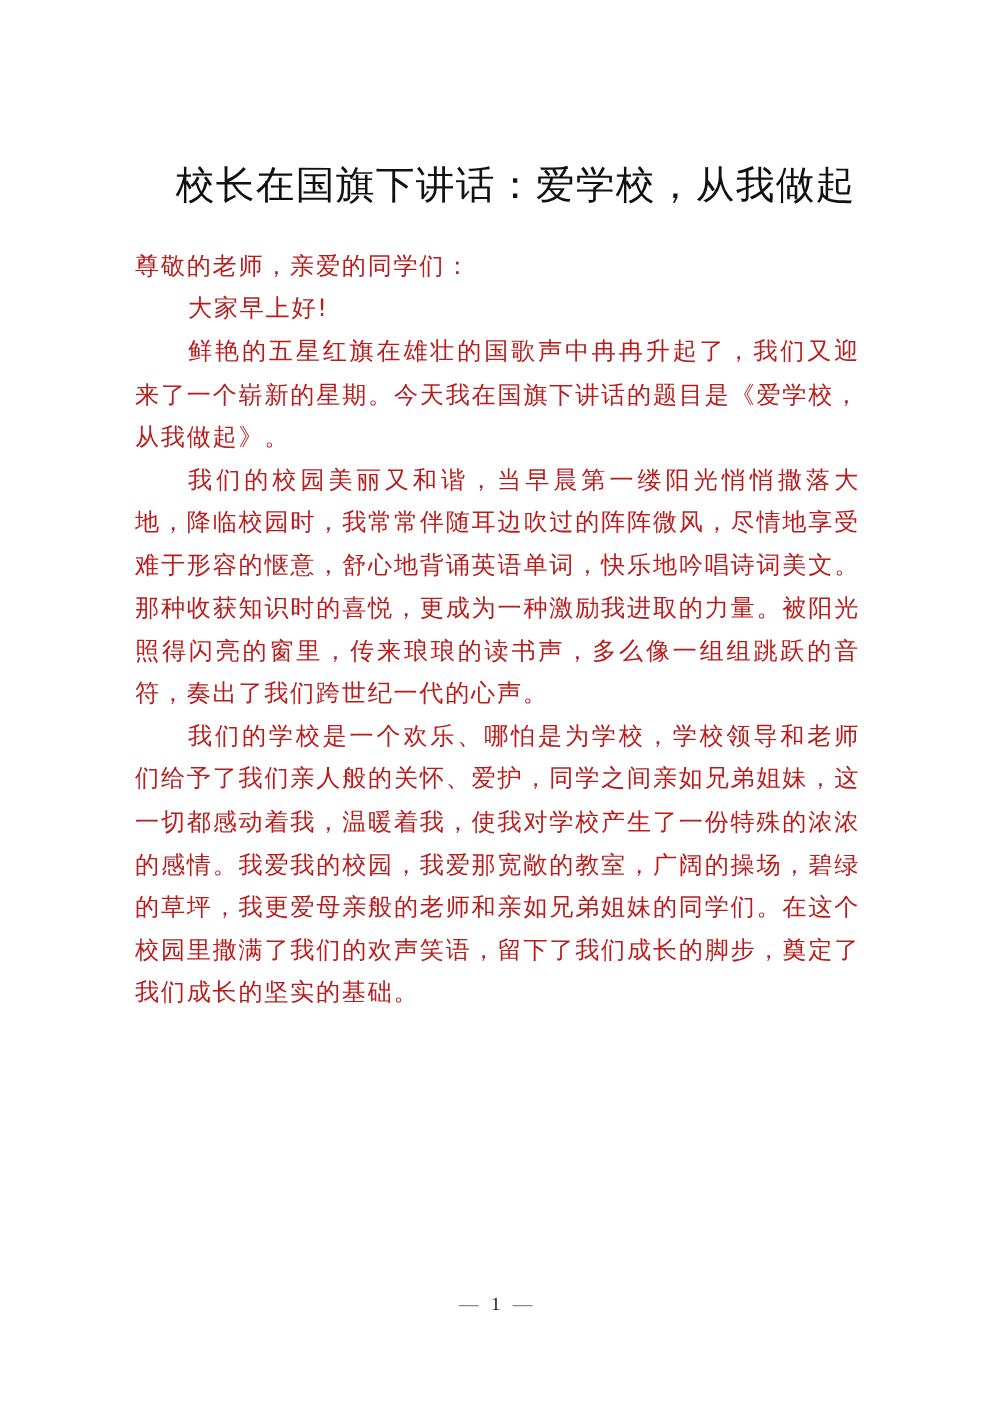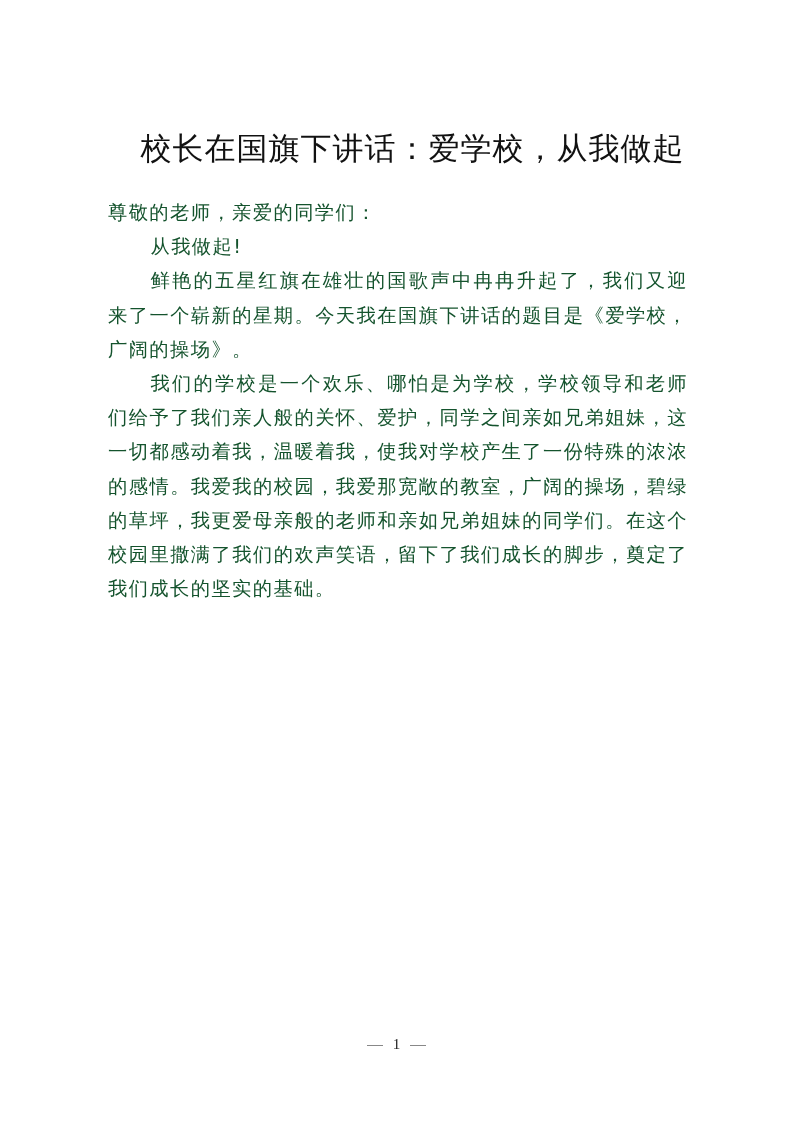--- a/index.html
+++ b/index.html
@@ -6,41 +6,42 @@
     body { width: 793px; height: 1122px; position: relative; overflow: hidden; }
     .page { position: absolute; left: 0; top: 0; width: 793px; height: 1122px; background: #fff; }
     .title {
       position: absolute; left: 0; top: 110px; width: 793px; text-align: center;
       font-family: "DejaVu Serif", "Liberation Serif", serif;
       font-size: 31px; color: #111; letter-spacing: 1px; line-height: 44px; margin: 16px; font-weight: normal;
     }
     .body {
       position: absolute; left: 108px; top: 196px; width: 580px;
       font-family: "DejaVu Sans", "Liberation Sans", sans-serif;
-      font-size: 19.3px; line-height: 34.2px; color: #14532d; letter-spacing: 1.4px;
+      font-size: 19.3px; line-height: 34.2px; color: #b91c1c; letter-spacing: 1.4px;
       text-align: justify;
     }
     .body p { margin: 0; }
     .indent { text-indent: 2.2em; }
     .footer {
       position: absolute; left: 0; top: 1036px; width: 793px; text-align: center;
       font-family: "Liberation Serif", serif; font-size: 15px; color: #222;
     }
     .dash { display: inline-block; width: 16px; height: 1px; background: #888; vertical-align: middle; margin: 0 6px; }
   </style>
 </head>
 <body>
 
 <div class="page">
   <h1 class="title">校长在国旗下讲话：爱学校，从我做起</h1>
 
   <div class="body">
     <p>尊敬的老师，亲爱的同学们：</p>
-    <p class="indent">从我做起!</p>
-    <p class="indent">鲜艳的五星红旗在雄壮的国歌声中冉冉升起了，我们又迎来了一个崭新的星期。今天我在国旗下讲话的题目是《爱学校，广阔的操场》。</p>
+    <p class="indent">大家早上好!</p>
+    <p class="indent">鲜艳的五星红旗在雄壮的国歌声中冉冉升起了，我们又迎来了一个崭新的星期。今天我在国旗下讲话的题目是《爱学校，从我做起》。</p>
+    <p class="indent">我们的校园美丽又和谐，当早晨第一缕阳光悄悄撒落大地，降临校园时，我常常伴随耳边吹过的阵阵微风，尽情地享受难于形容的惬意，舒心地背诵英语单词，快乐地吟唱诗词美文。那种收获知识时的喜悦，更成为一种激励我进取的力量。被阳光照得闪亮的窗里，传来琅琅的读书声，多么像一组组跳跃的音符，奏出了我们跨世纪一代的心声。</p>
     <p class="indent">我们的学校是一个欢乐、哪怕是为学校，学校领导和老师们给予了我们亲人般的关怀、爱护，同学之间亲如兄弟姐妹，这一切都感动着我，温暖着我，使我对学校产生了一份特殊的浓浓的感情。我爱我的校园，我爱那宽敞的教室，广阔的操场，碧绿的草坪，我更爱母亲般的老师和亲如兄弟姐妹的同学们。在这个校园里撒满了我们的欢声笑语，留下了我们成长的脚步，奠定了我们成长的坚实的基础。</p>
   </div>
 
   <div class="footer">
     <span class="dash"></span>
     <span>1</span>
     <span class="dash"></span>
   </div>
 </div>
 

